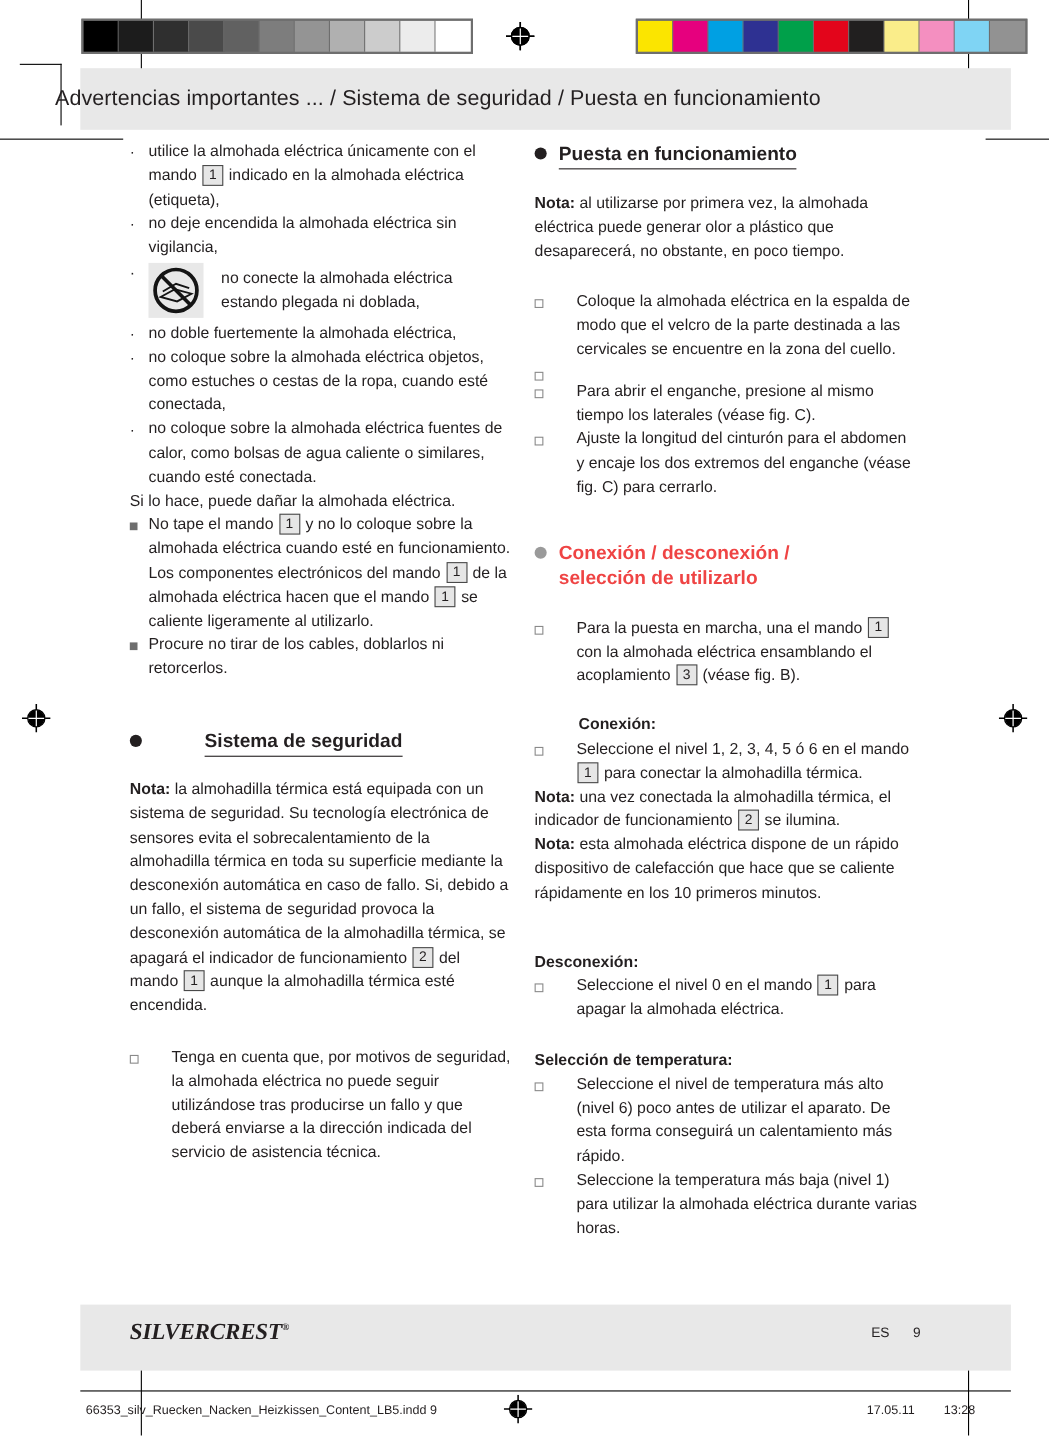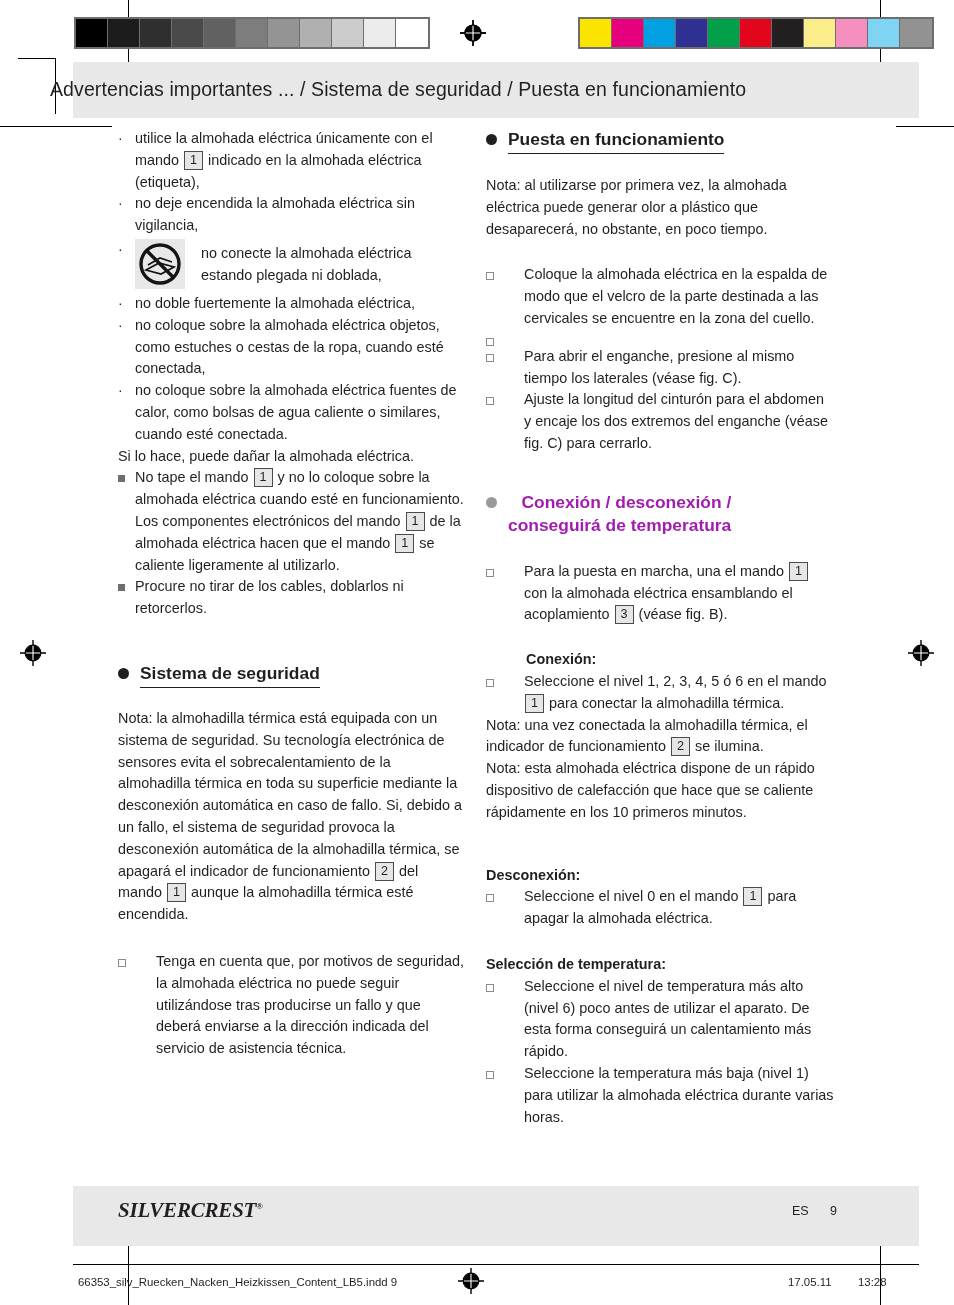--- a/index.html
+++ b/index.html
@@ -148,32 +148,31 @@
   .sect.gray .dot i{ background:#9a9a9a; }
   .sect .htxt{
     font-size:17.4px;
     font-weight:bold;
     line-height:23px;
     color:#231f20;
     border-bottom:1.6px solid #231f20;
     padding-bottom:2px;
   }
   .sect.gray .htxt{
-    color:#a21caf;
+    color:#ef4444;
     border-bottom:none;
     padding-bottom:0;
-    text-align:right;
   }
 
   .subhead{
     font-weight:bold;
     font-size:14.4px;
     line-height:21.8px;
   }
-  b.nota{ font-weight:normal; }
+  b.nota{ font-weight:bold; }
 
   
   .refbox{
     display:inline-block;
     border:1px solid #4a4a4a;
     background:#e6e6e6;
     font-size:12.6px;
     line-height:14px;
     padding:1px 5px 2px 5px;
     margin:0 1px;
@@ -371,21 +370,21 @@
       <div class="tx">No tape el mando <span class="refbox">1</span> y no lo coloque sobre la almohada eléctrica cuando esté en funcionamiento. Los componentes electrónicos del mando <span class="refbox">1</span> de la almohada eléctrica hacen que el mando <span class="refbox">1</span> se caliente ligeramente al utilizarlo.</div>
     </div>
     <div class="sq-item">
       <div class="mk">
           <i></i>
         </div>
       <div class="tx">Procure no tirar de los cables, doblarlos ni retorcerlos.</div>
     </div>
   </div>
 
-  <div class="sect" style="margin-top:42px;">
+  <div class="sect" style="margin-top:42px;gap:46px;">
     <div class="dot">
         <i></i>
       </div>
     <div class="htxt">Sistema de seguridad</div>
   </div>
 
   <p style="margin-top:20px;">
     <b class="nota">Nota:</b><span> la almohadilla térmica está equipada con un sistema de seguridad. Su tecnología electrónica de sensores evita el sobrecalentamiento de la almohadilla térmica en toda su superficie mediante la desconexión automática en caso de fallo. Si, debido a un fallo, el sistema de seguridad provoca la desconexión automática de la almohadilla térmica, se apagará el indicador de funcionamiento <span class="refbox">2</span> del mando <span class="refbox">1</span> aunque la almohadilla térmica esté encendida.</span>
   </p>
 
@@ -437,21 +436,21 @@
       <div class="tx">Ajuste la longitud del cinturón para el abdomen y encaje los dos extremos del enganche (véase fig. C) para cerrarlo.</div>
     </div>
   </div>
 
   <div class="sect gray" style="margin-top:36px;">
     <div class="dot">
         <i></i>
       </div>
     <div class="htxt">
       <span>Conexión / desconexión /</span><br>
-      <span>conseguirá de temperatura</span>
+      <span>selección de utilizarlo</span>
     </div>
   </div>
 
   <div style="margin-top:24px;">
     <div class="hs-item">
       <div class="mk">
           <i></i>
         </div>
       <div class="tx">Para la puesta en marcha, una el mando <span class="refbox">1</span> con la almohada eléctrica ensamblando el acoplamiento <span class="refbox">3</span> (véase fig. B).</div>
     </div>

